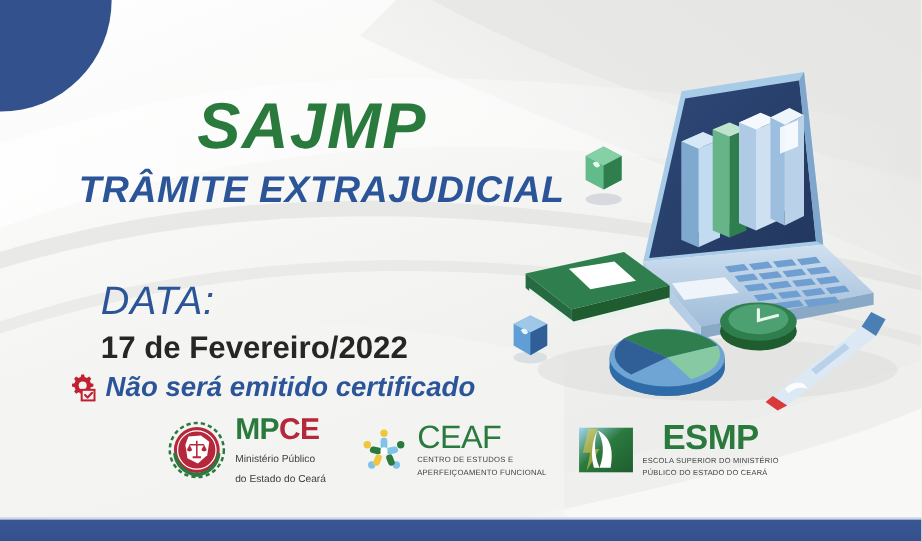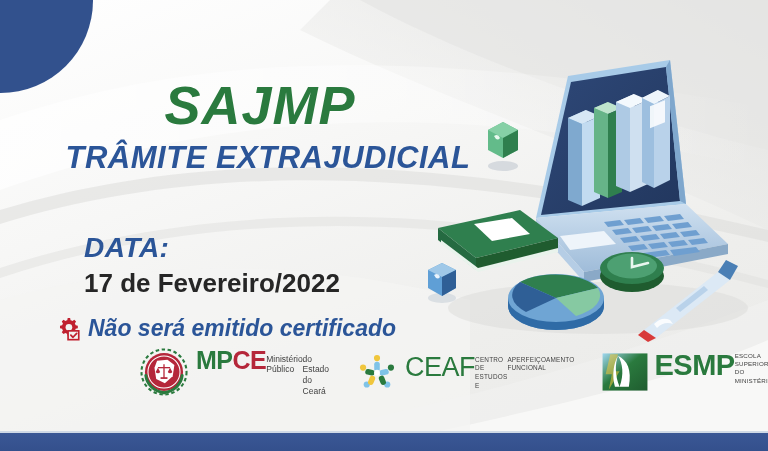--- a/index.html
+++ b/index.html
@@ -63,55 +63,55 @@
     margin:10px 0 0 0;
     padding-left:16px;
   }
 
   
   .info{
     position:absolute;left:84px;top:232px;
     z-index:6;
   }
   .info-label{
-    font-size:28px;font-weight:bold;font-style:italic;
+    font-size:33px;font-weight:normal;font-style:italic;
     color:#2b5598;letter-spacing:.5px;
     line-height:1.15;margin:0;
   }
   .info-date{
     font-size:26px;font-weight:bold;
     color:#262626;letter-spacing:0;
     line-height:1.2;margin:4px 0 0 0;
   }
   .info-note{
     display:flex;align-items:flex-start;gap:6px;
-    margin:17px 0 0 -28px;
+    margin:5px 0 0 -28px;
   }
   .info-note-text{
     font-size:23px;font-weight:bold;font-style:italic;
     color:#2b5598;letter-spacing:0;line-height:1.1;
   }
   .cert-icon{width:26px;height:26px;flex:0 0 26px;}
 
   
   .logos{
     position:absolute;left:138px;top:346px;
     display:flex;align-items:center;gap:26px;
     z-index:6;
   }
   .logo{display:flex;align-items:center;gap:6px;}
   .logo-mark{flex:0 0 auto;}
-  .logo-text{display:flex;line-height:1;}
+  .logo-text{display:flex;flex-direction:column;line-height:1;}
   .mpce-word{font-size:25px;font-weight:bold;letter-spacing:-.5px;}
   .mpce-word .mp{color:#2a7a3e;}
   .mpce-word .ce{color:#b5273a;}
   .mpce-sub{font-size:8.5px;color:#3f3f3f;line-height:1.25;margin-top:6px;}
   .ceaf-word{font-size:27px;font-weight:normal;color:#2a7a3e;letter-spacing:-.5px;}
   .ceaf-sub{font-size:6.4px;color:#3f3f3f;line-height:1.35;margin-top:2px;letter-spacing:.2px;}
-  .esmp-word{font-size:29px;font-weight:bold;color:#2a7a3e;letter-spacing:-.5px;}
+  .esmp-word{font-size:29px;font-weight:bold;color:#2a7a3e;letter-spacing:-.5px;text-align:center;}
   .esmp-sub{font-size:6.2px;color:#3f3f3f;line-height:1.35;margin-top:1px;letter-spacing:.2px;}
 
   
   .illustration{
     position:absolute;
     left:408px;top:58px;
     width:360px;height:290px;
     z-index:4;
   }
   .illustration svg{display:block;width:100%;height:100%;}

